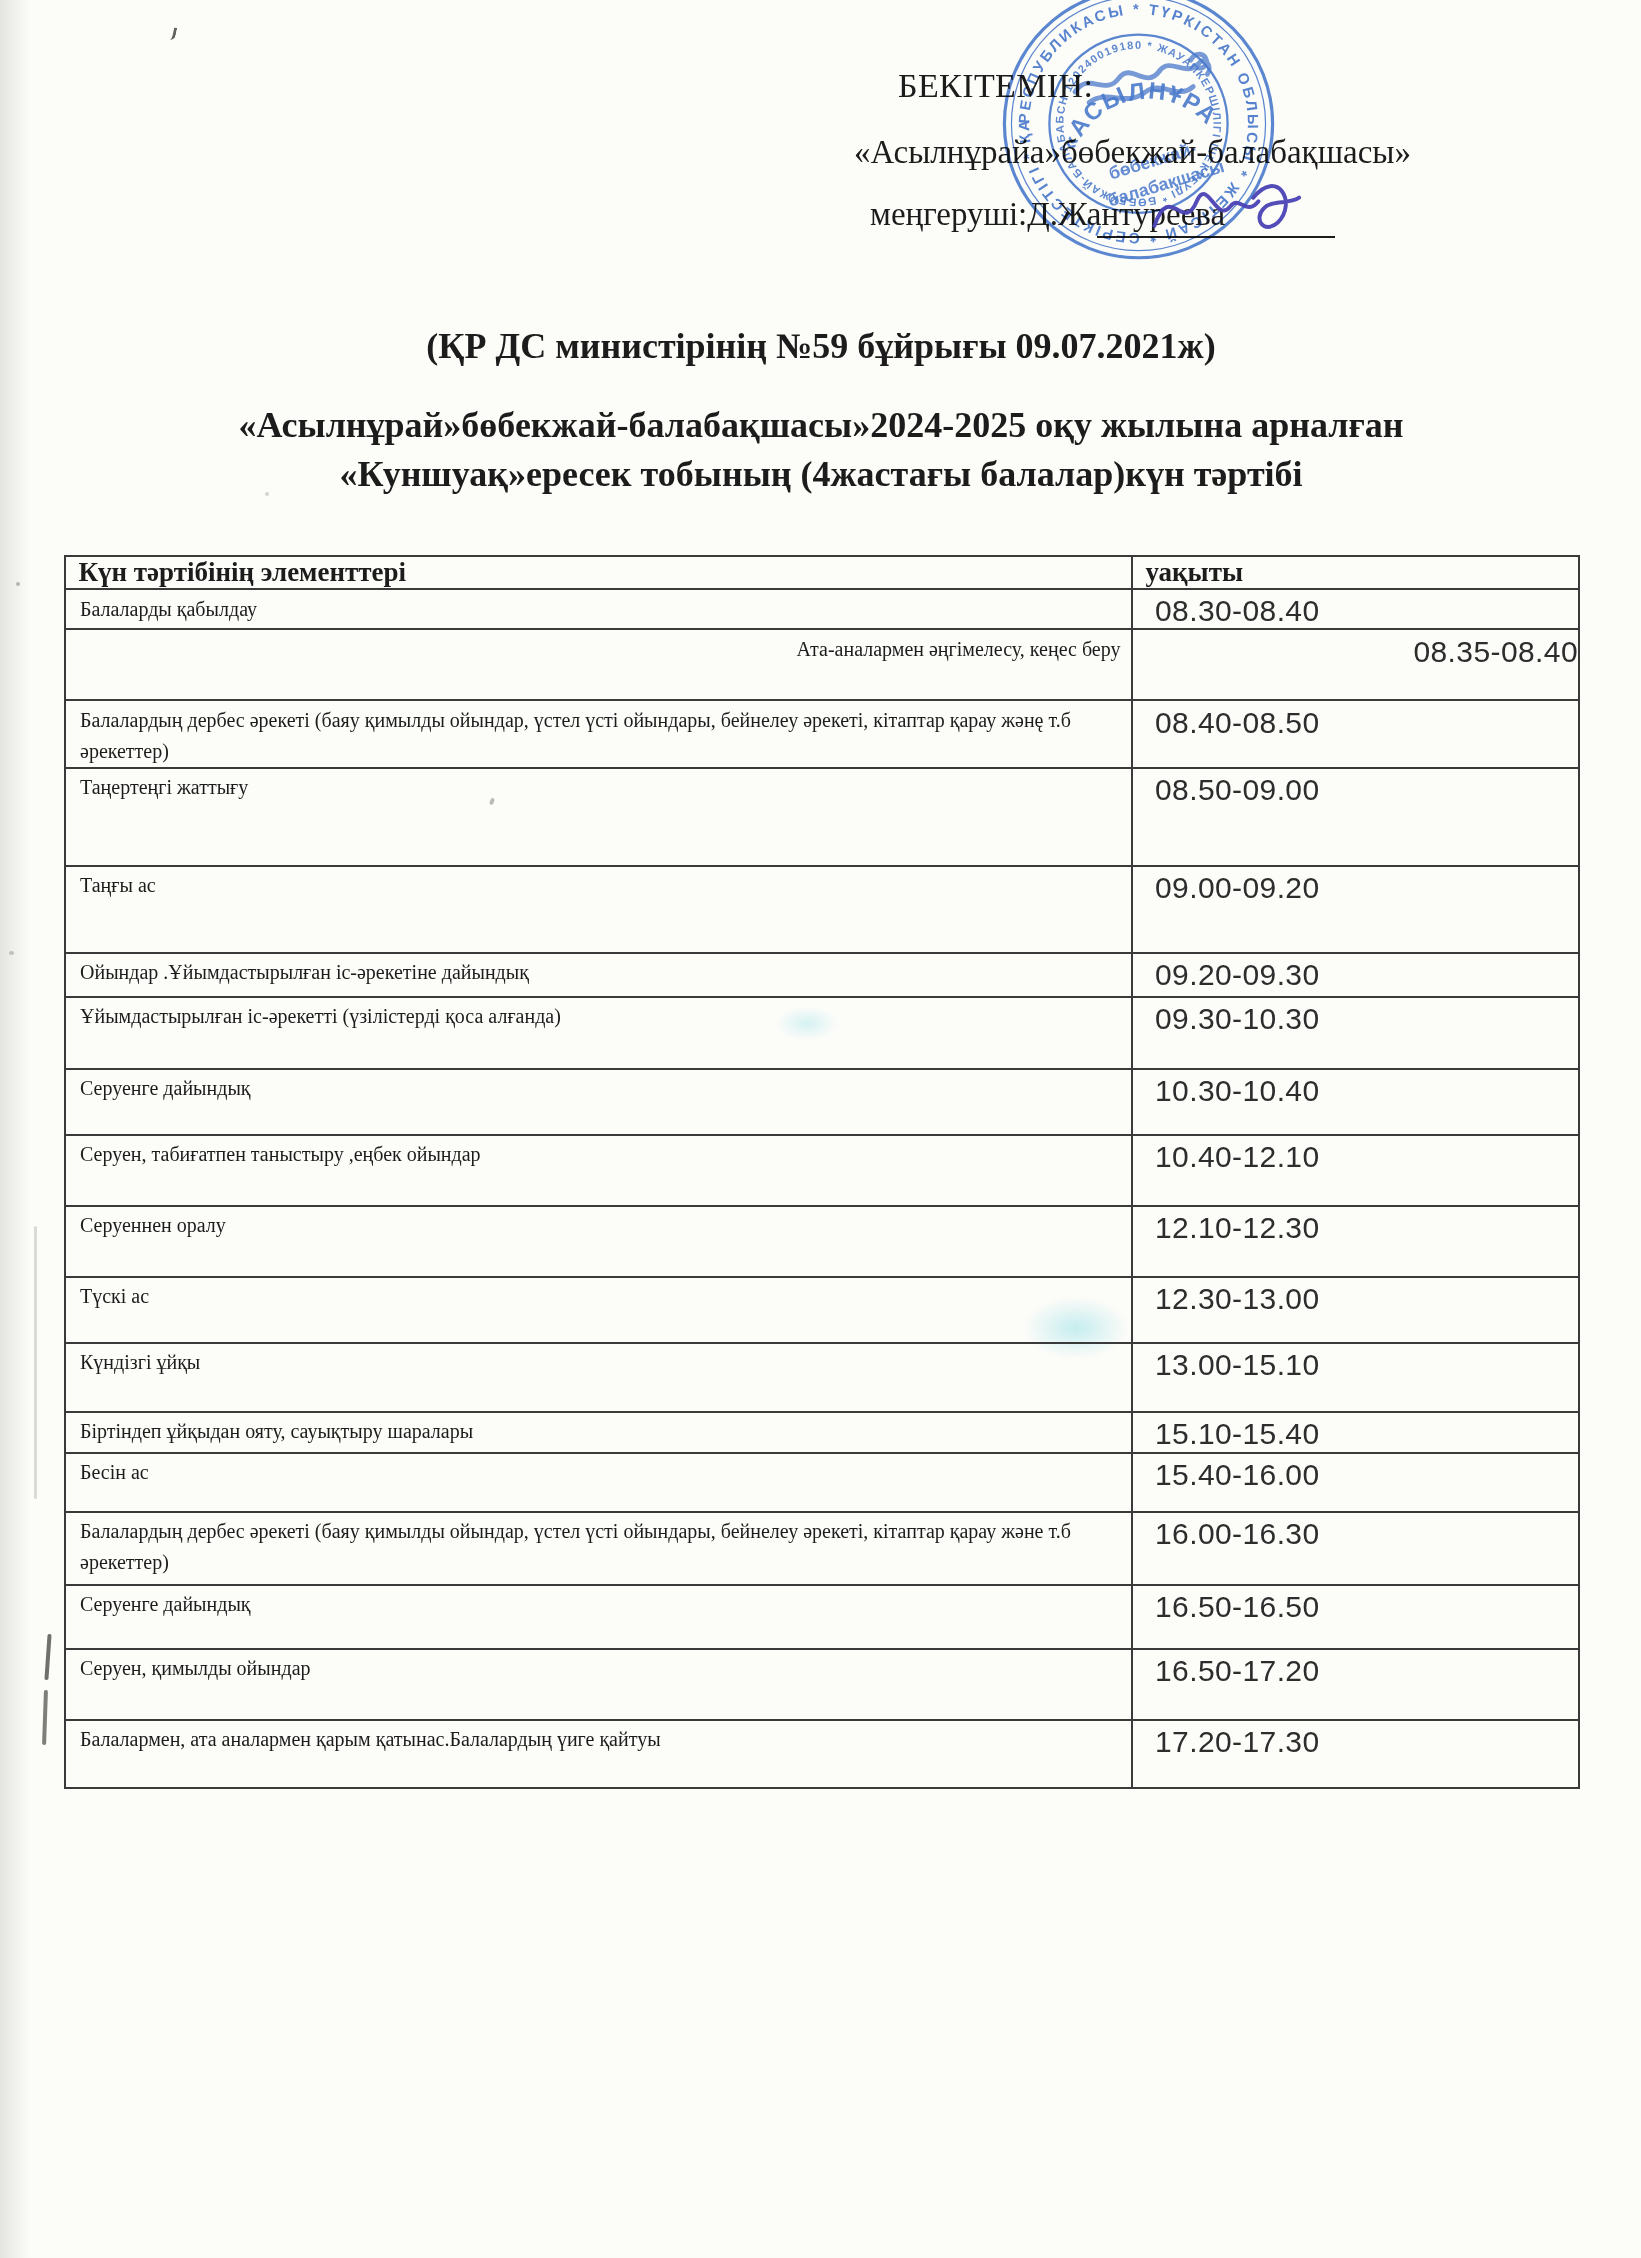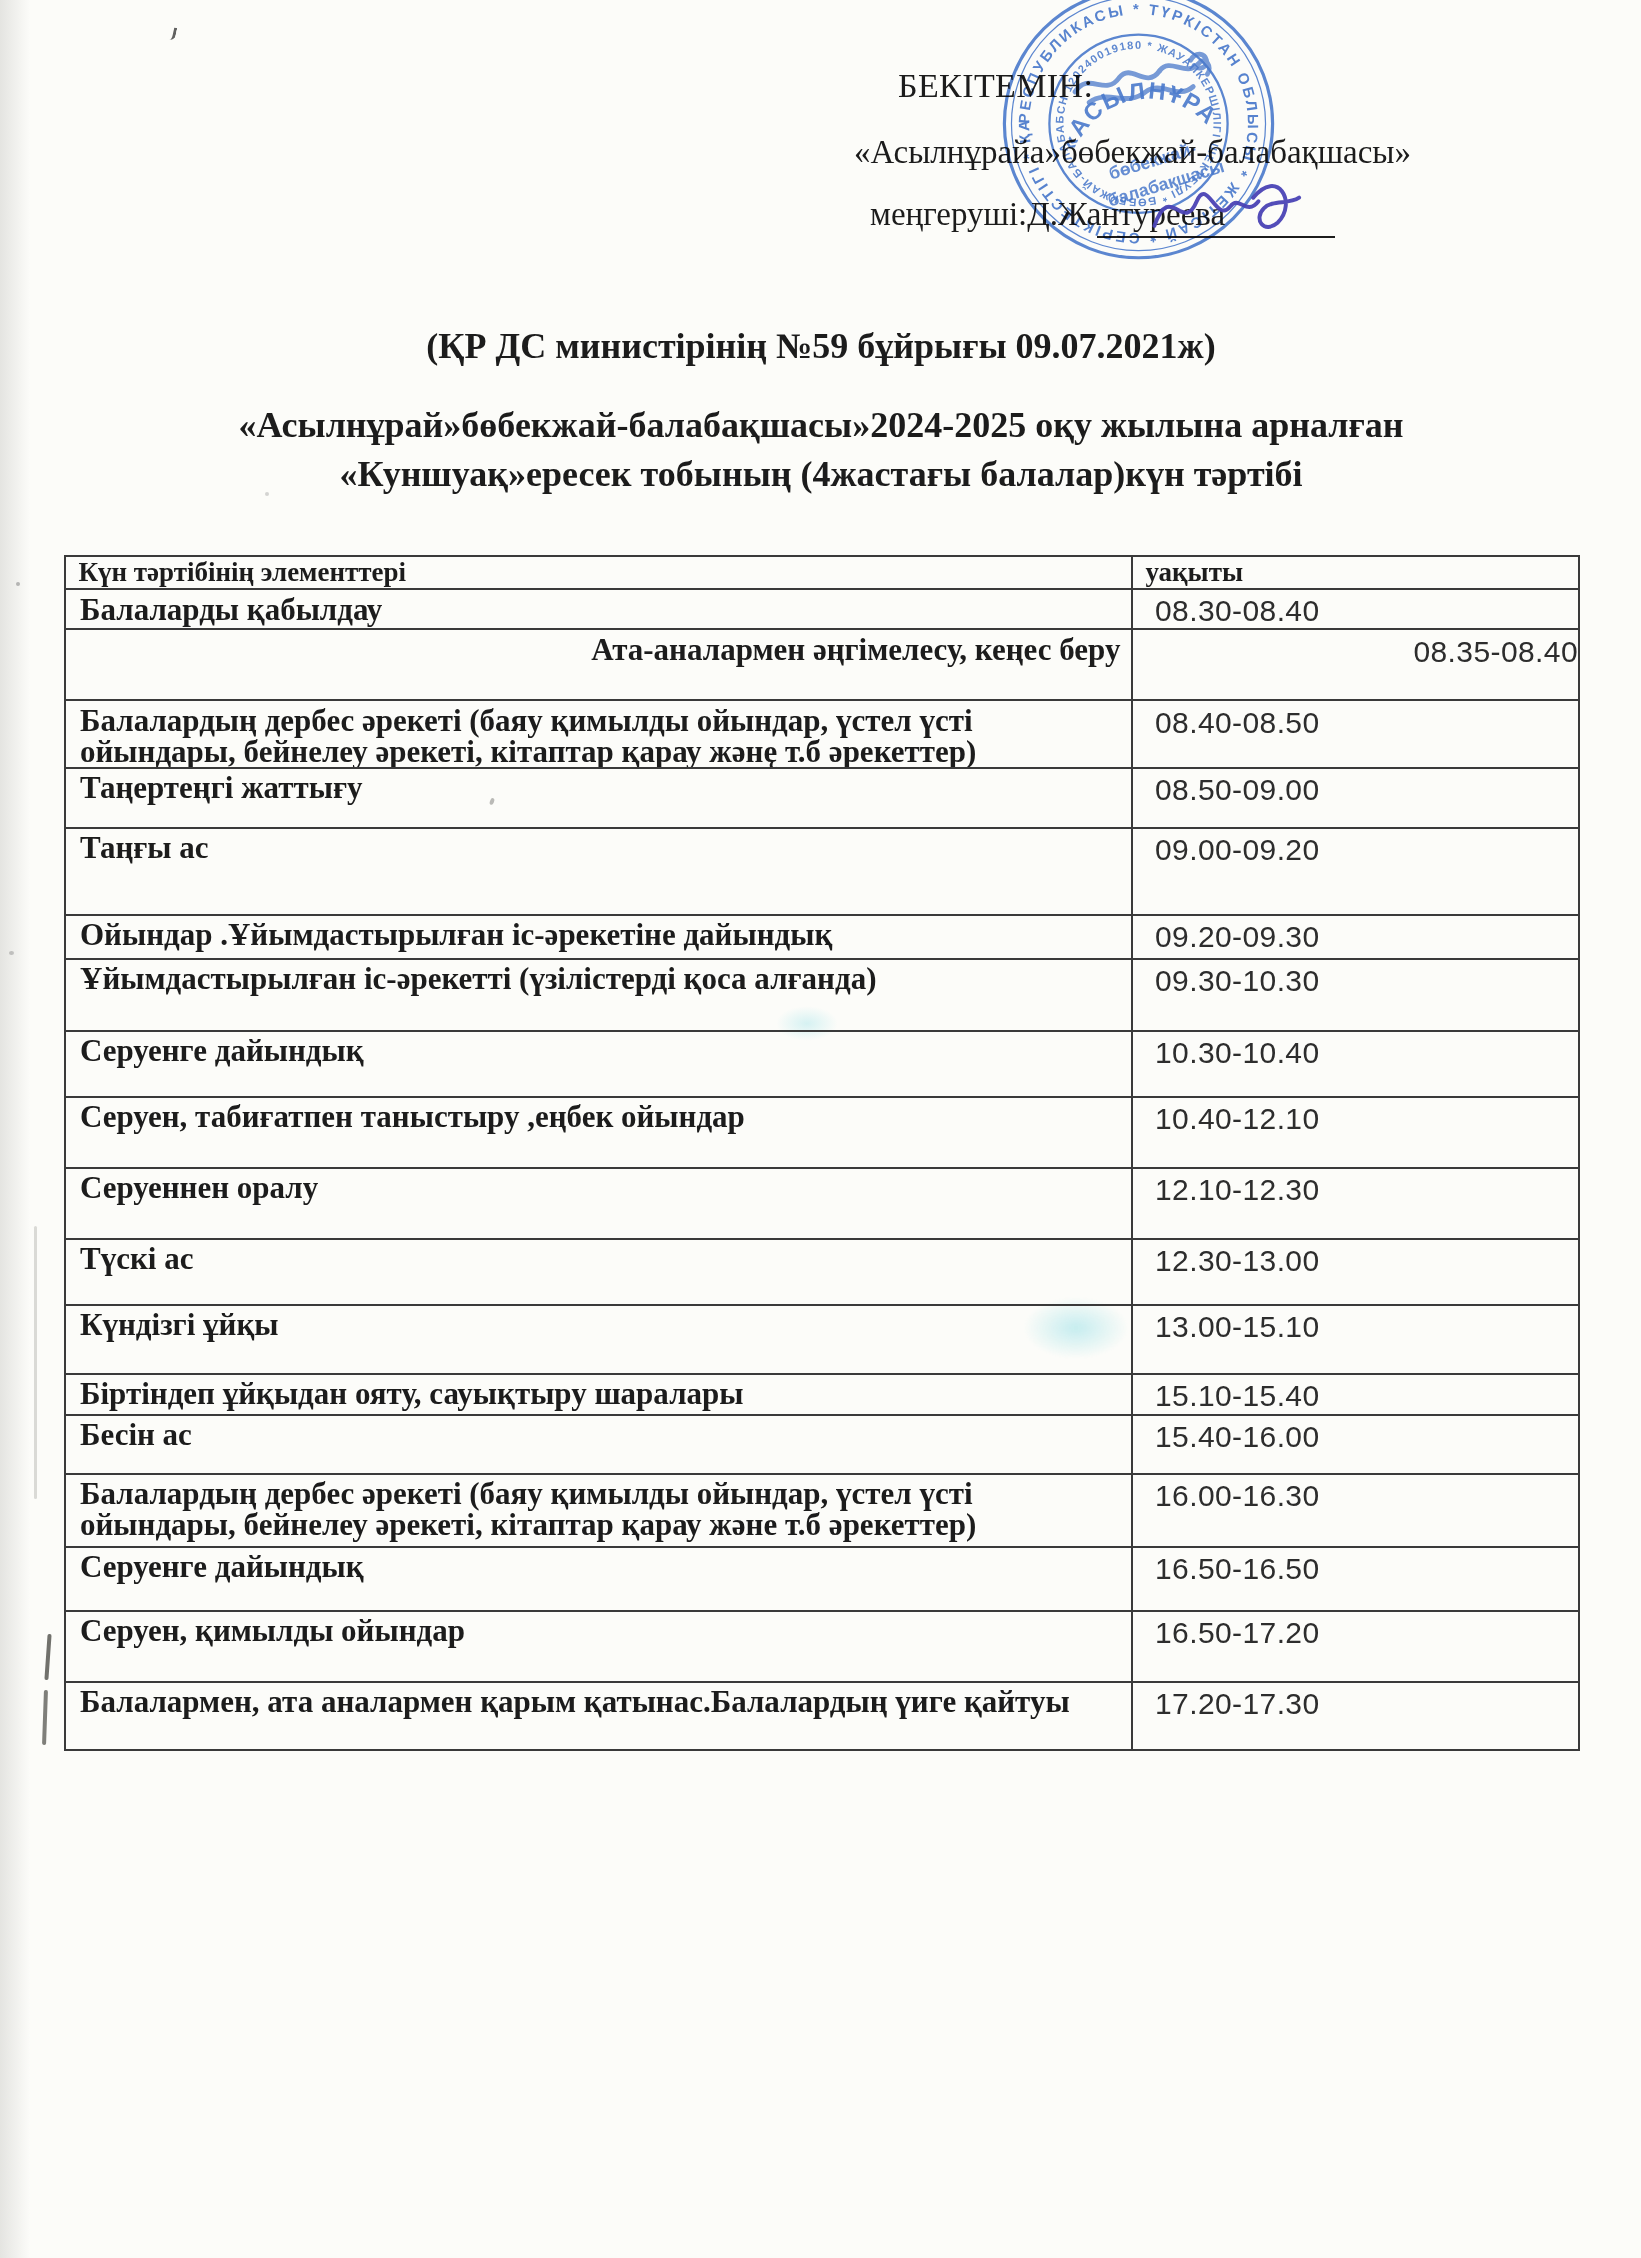--- a/index.html
+++ b/index.html
@@ -26,21 +26,21 @@
   .title-3{top:453px;font-size:36px;}
   
   .schedule{
     position:absolute;left:64px;top:555px;
     width:1514px;border-collapse:collapse;table-layout:fixed;
   }
   .schedule td,.schedule th{border:2.6px solid #3a3a3a;overflow:hidden;}
   .col-activity{width:1067px;}
   .col-time{width:447px;}
   .head-cell{font-size:27px;font-weight:bold;text-align:left;vertical-align:top;padding:0.9px 0 0 12.4px;line-height:29px;}
-  .activity-cell{font-weight:bold;font-size:31px;vertical-align:top;padding:3.5px 10.6px 0 14px;line-height:31px;}
+  .activity-cell{font-weight:normal;font-size:20px;vertical-align:top;padding:3.5px 10.6px 0 14px;line-height:31px;}
   .time-cell{font-family:"Liberation Sans",sans-serif;font-size:30px;font-weight:normal;color:#2d2d2d;vertical-align:top;padding:4.4px 0 0 22px;letter-spacing:0.4px;}
   
   .artifact{position:absolute;pointer-events:none;}
   .mark-apostrophe{left:168px;top:26.5px;width:5.3px;height:13.2px;border-right:3.5px solid #3c3c3c;border-radius:0 0 5.3px 0;transform:rotate(12deg);opacity:.8;}
   .edge-shade{left:0;top:0;width:30px;height:2258px;background:linear-gradient(90deg,rgba(120,120,115,.18),rgba(120,120,115,0));}
   .streak-1{left:34px;top:1226px;width:2.6px;height:273px;background:#9a9a94;opacity:.35;border-radius:1.8px;}
   .stroke-1{left:46px;top:1634px;width:3.5px;height:46px;background:#4d4d49;transform:rotate(4deg);opacity:.8;border-radius:1.8px;}
   .stroke-2{left:43px;top:1690px;width:3.5px;height:55px;background:#55554f;transform:rotate(2deg);opacity:.75;border-radius:1.8px;}
   .smudge-cyan-1{left:1023px;top:1297px;width:106px;height:62px;background:radial-gradient(ellipse,rgba(60,200,215,.28),rgba(60,200,215,0) 70%);filter:blur(0.9px);}
   .smudge-cyan-2{left:776px;top:1006px;width:62px;height:35px;background:radial-gradient(ellipse,rgba(60,200,215,.2),rgba(60,200,215,0) 70%);}
@@ -130,21 +130,21 @@
           <td class="time-cell">08.30-08.40</td>
         </tr>
         <tr style="height: 71px; text-align: right;">
           <td class="activity-cell">Ата-аналармен әңгімелесу, кеңес беру</td>
           <td class="time-cell">08.35-08.40</td>
         </tr>
         <tr style="height: 65px;">
           <td class="activity-cell">Балалардың дербес әрекеті (баяу қимылды ойындар, үстел үсті ойындары, бейнелеу әрекеті, кітаптар қарау жәнę т.б әрекеттер)</td>
           <td class="time-cell">08.40-08.50</td>
         </tr>
-        <tr style="height: 60px;">
+        <tr style="height: 98px;">
           <td class="activity-cell">Таңертеңгі жаттығу</td>
           <td class="time-cell">08.50-09.00</td>
         </tr>
         <tr style="height: 87px;">
           <td class="activity-cell">Таңғы  ас</td>
           <td class="time-cell">09.00-09.20</td>
         </tr>
         <tr style="height: 44px; margin-left: 24px;">
           <td class="activity-cell">Ойындар .Ұйымдастырылған іс-әрекетіне  дайындық</td>
           <td class="time-cell">09.20-09.30</td>

